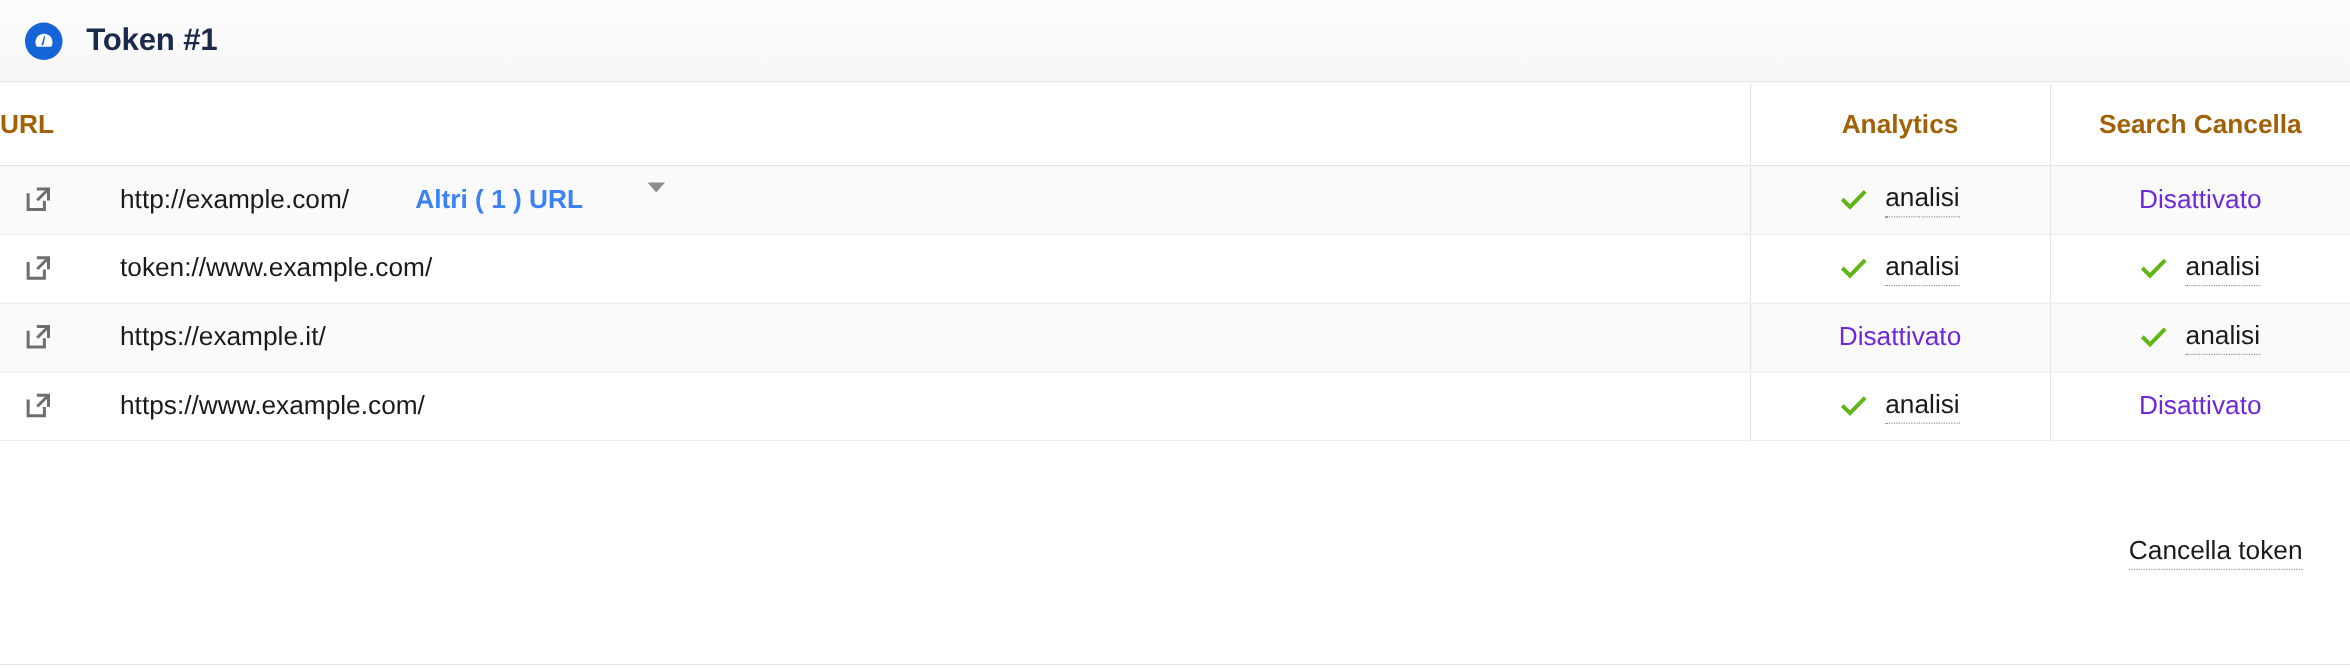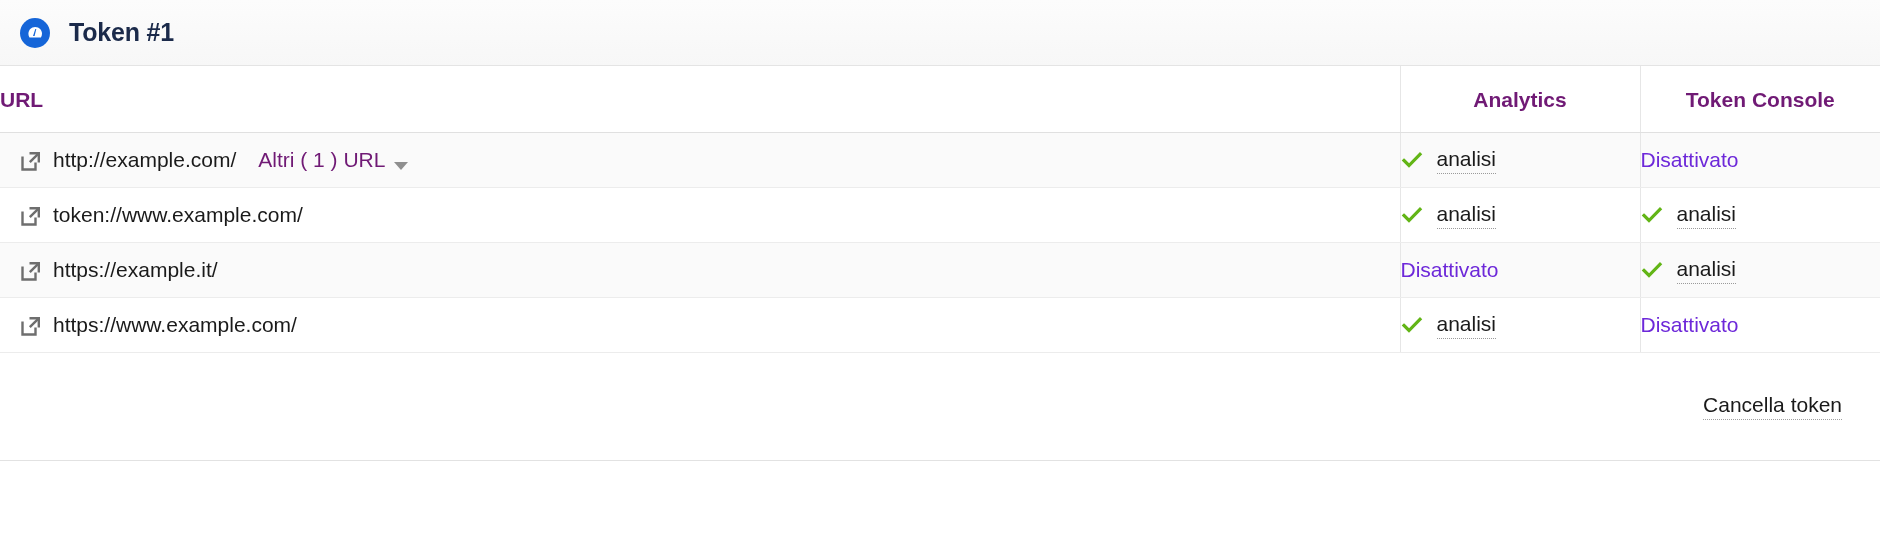--- a/index.html
+++ b/index.html
@@ -5,21 +5,21 @@
   * { box-sizing: border-box; margin: 0; padding: 0; }
   html, body {
     width: 1880px;
     height: 536px;
     background: #ffffff;
     font-family: "Liberation Sans", sans-serif;
     -webkit-font-smoothing: antialiased;
   }
   .panel {
     width: 1880px;
-    height: 461px;
+    height: 532px;
     background: #ffffff;
     border: 1px solid #e2e2e2;
     border-top: none;
     border-left: none;
     border-right: none;
     display: flex;
     flex-direction: column;
     position: relative;
   }
 
@@ -54,21 +54,21 @@
 
   
   .tbl {
     width: 100%;
     border-collapse: collapse;
     table-layout: fixed;
   }
   .tbl th {
     font-size: 21px;
     font-weight: bold;
-    color: #701a75;
+    color: #a16207;
     padding: 22px 0 20px 0;
     border-bottom: 1px solid #e0e0e0;
     background: #ffffff;
     vertical-align: middle;
   }
   .th-url { text-align: left; padding-left: 20px; }
   .th-center { }
 
   .tbl td {
     font-size: 21px;
@@ -78,51 +78,54 @@
     vertical-align: middle;
     border-bottom: 1px solid #ececec;
   }
   tbody tr:nth-child(odd) td { background: #fafafa; }
   tbody tr:nth-child(even) td { background: #ffffff; }
 
   .col-div { border-left: 1px solid #e6e6e6; }
 
   .url-cell {
     display: flex;
-    align-items: flex-end;
+    align-items: flex-start;
     padding-left: 20px;
     white-space: nowrap;
+    gap: 43px;
   }
   .ext-icon {
     flex: 0 0 auto;
     margin-right: 11px;
     display: inline-flex;
     align-items: center;
   }
   .url-text { color: #1a1a1a; font-size: 21px; }
   .url-more {
-    color: #701a75;
-    font-size: 21px;
-    margin-left: 22px;
+    color: #3b82f6;
+    font-size: 21px;
+    margin-left: 10px;
+    font-weight: bold;
   }
   .caret {
     display: inline-block;
     margin-left: 9px;
     width: 0; height: 0;
     border-left: 7px solid transparent;
     border-right: 7px solid transparent;
     border-top: 8px solid #8f8f8f;
     vertical-align: middle;
     position: relative;
     top: -2px;
   }
 
   .status-cell {
     display: flex;
     align-items: center;
+    justify-content: center;
     height: 54px;
   }
   .check {
     display: inline-flex;
     margin-right: 14px;
     align-items: center;
   }
   .status-on {
     color: #1a1a1a;
     font-size: 21px;
@@ -187,21 +190,21 @@
   <table class="tbl">
     <colgroup>
       <col style="width:1400px">
       <col style="width:240px">
       <col style="width:240px">
     </colgroup>
     <thead>
       <tr>
         <th class="th-url">URL</th>
         <th class="th-center col-div">Analytics</th>
-        <th class="th-center col-div">Token Console</th>
+        <th class="th-center col-div">Search Cancella</th>
       </tr>
     </thead>
     <tbody id="tbody">
         <tr>
           <td>
             <div class="url-cell">
               <span class="ext-icon">
                 <svg width="22" height="22" viewBox="0 0 22 22">
                   <path d="M2.5 6.5 L2.5 19.5 L15.5 19.5 L15.5 12.5" stroke="#6e6e6e" stroke-width="2.4" fill="none"></path>
                   <path d="M9.5 3.2 L18.8 3.2 L18.8 12.4" stroke="#6e6e6e" stroke-width="2.4" fill="none"></path>

